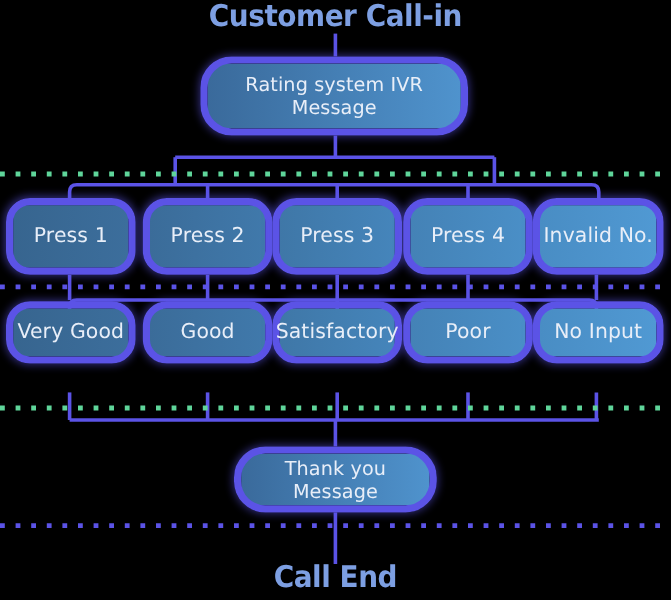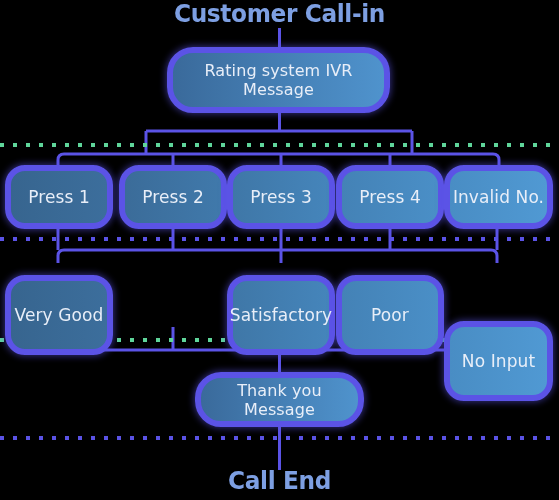--- a/index.html
+++ b/index.html
@@ -39,21 +39,21 @@
     letter-spacing:.1px;
     text-align:center;
     box-shadow:0 0 7px 1px rgba(91,83,230,.55);
   }
   .node span{position:relative;top:0px;}
 
   .node.big{border-radius:26px;font-size:16px;}
 
   
   .r1{top:165px;height:64px;border-radius:20px;}
-  .r2{top:275px;height:80px;border-radius:20px;}
+  .r2{top:251px;height:52px;border-radius:20px;}
 </style>
 </head>
 <body>
 
 <div id="stage">
 
   <svg id="wires" viewBox="0 0 559 500" width="559" height="500">
     <defs>
       <linearGradient id="gA" x1="0" y1="0" x2="1" y2="0">
         <stop offset="0%" stop-color="#3a6a9b"></stop>
@@ -151,27 +151,30 @@
   <div class="node r1" style="left:336px;width:108px;background:linear-gradient(90deg,#4482b6,#4a8fc7);">
     <span>Press 4</span>
   </div>
   <div class="node r1" style="left:444px;width:109px;background:linear-gradient(90deg,#498dc4,#5099d3);">
     <span>Invalid No.</span>
   </div>
 
   <div class="node r2" style="left:5px;width:108px;background:linear-gradient(90deg,#37658f,#3c6e9c);">
     <span>Very Good</span>
   </div>
+  <div class="node r2" style="left:119px;width:108px;background:linear-gradient(90deg,#3b6c99,#4079ab);">
+    <span>Good</span>
+  </div>
   <div class="node r2" style="left:227px;width:108px;background:linear-gradient(90deg,#3f77a7,#4585bb);">
     <span>Satisfactory</span>
   </div>
   <div class="node r2" style="left:336px;width:108px;background:linear-gradient(90deg,#4482b6,#4a8fc7);">
     <span>Poor</span>
   </div>
-  <div class="node r2" style="left:444px;width:109px;background:linear-gradient(90deg,#498dc4,#5099d3);margin-top:46px;">
+  <div class="node r2" style="left:444px;width:109px;background:linear-gradient(90deg,#498dc4,#5099d3);">
     <span>No Input</span>
   </div>
 
   <div class="node big" style="left:195px;top:372px;width:169px;height:55px;background:linear-gradient(90deg,#3a6a9b,#4f93cd);">
     <span>Thank you Message</span>
   </div>
 
 </div>
 
 </body></html>

